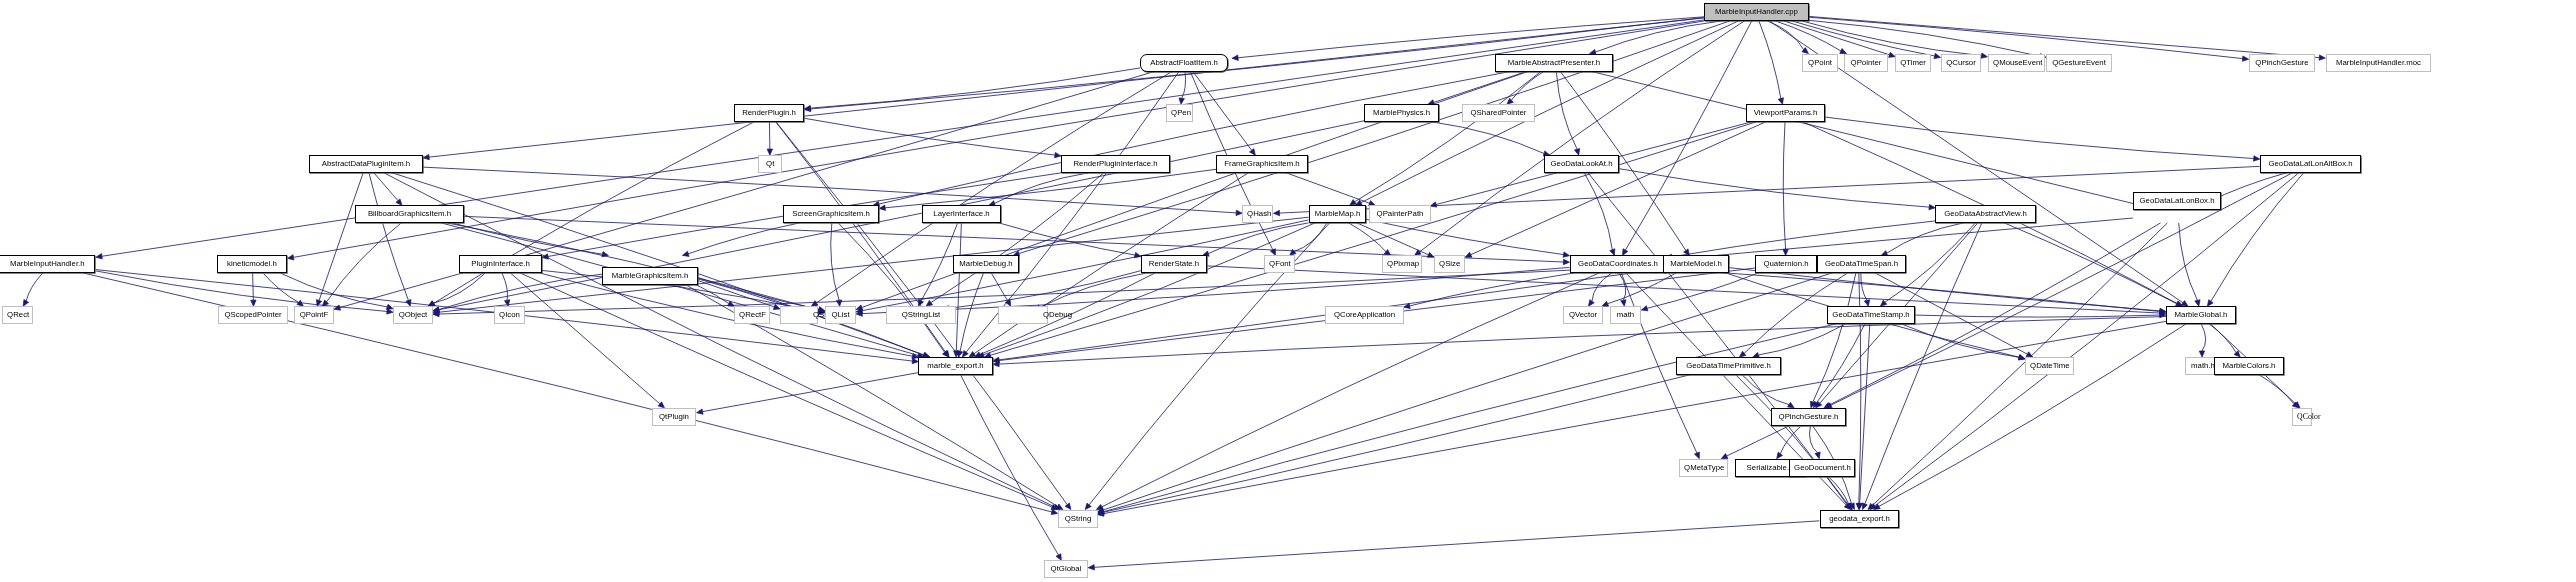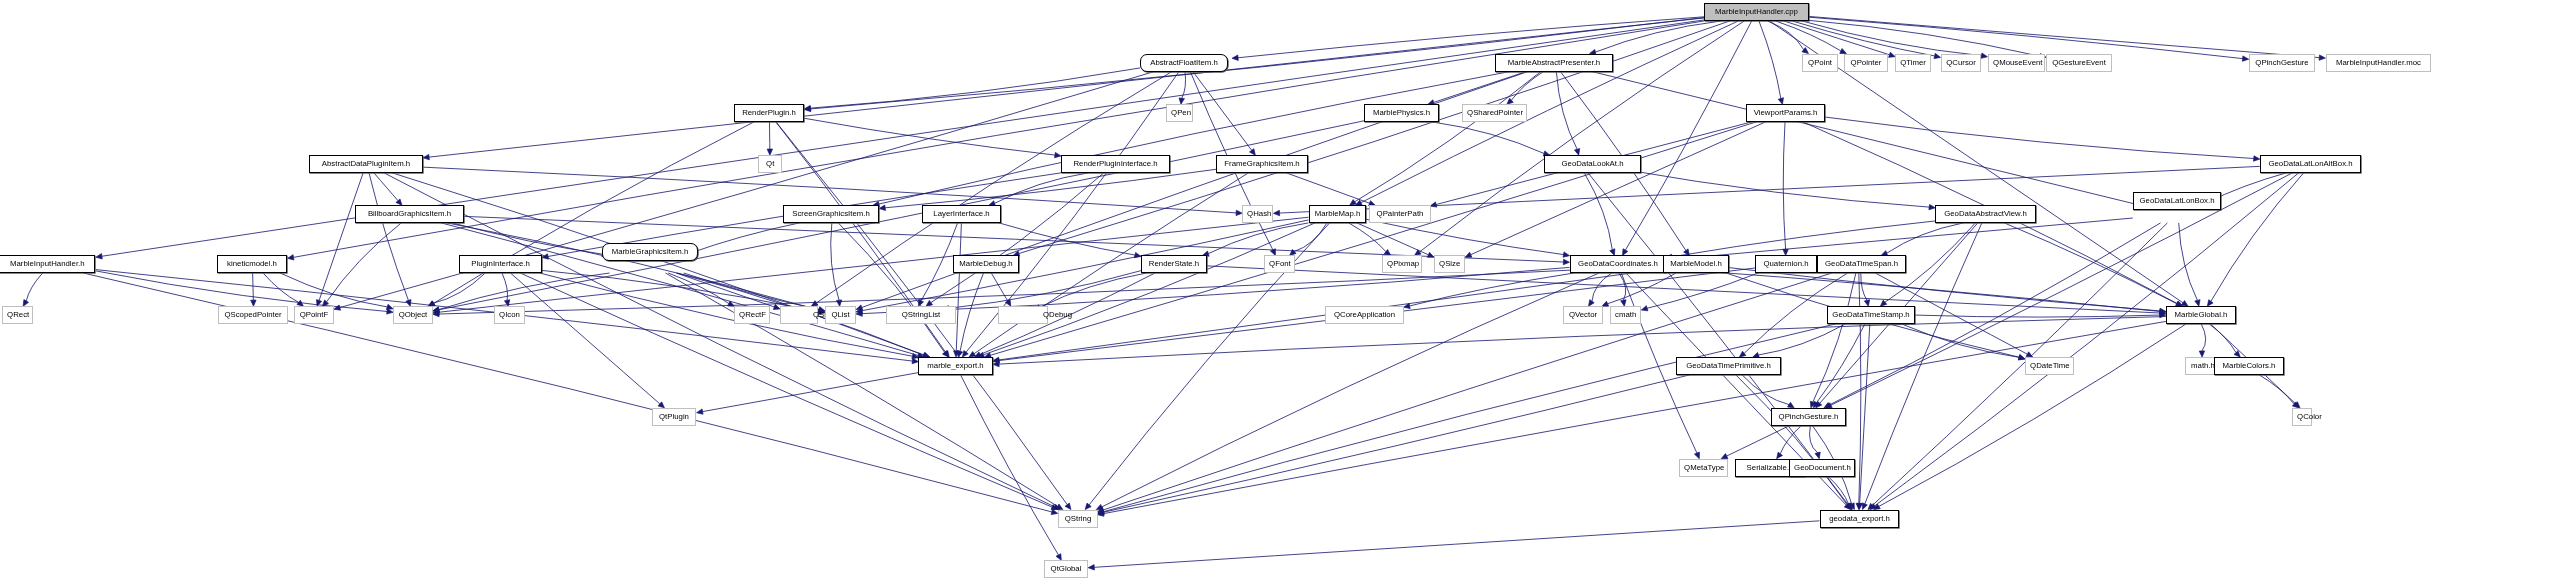--- a/index.html
+++ b/index.html
@@ -365,40 +365,40 @@
       <div class="node external" style="width: 40px; left: 1941px; top: 54px;">QCursor</div>
       <div class="node external" style="width: 57px; left: 1988px; top: 54px;">QMouseEvent</div>
       <div class="node external" style="width: 66px; left: 2046px; top: 54px;">QGestureEvent</div>
       <div class="node external" style="width: 66px; left: 2249px; top: 54px;">QPinchGesture</div>
       <div class="node external" style="width: 105px; left: 2326px; top: 54px;">MarbleInputHandler.moc</div>
       <div class="node local" style="width: 88px; left: 1140px; top: 54px; border-radius: 7px;">AbstractFloatItem.h</div>
       <div class="node local" style="width: 118px; left: 1495px; top: 54px;">MarbleAbstractPresenter.h</div>
       <div class="node local" style="width: 70px; left: 734px; top: 104px;">RenderPlugin.h</div>
       <div class="node external" style="width: 27px; left: 1166px; top: 104px;">QPen</div>
       <div class="node local" style="width: 75px; left: 1364px; top: 104px;">MarblePhysics.h</div>
-      <div class="node external" style="width: 65px; left: 1462px; top: 104px;">QSharedPointer</div>
+      <div class="node external" style="width: 73px; left: 1462px; top: 104px;">QSharedPointer</div>
       <div class="node local" style="width: 79px; left: 1746px; top: 104px;">ViewportParams.h</div>
       <div class="node local" style="width: 114px; left: 309px; top: 155px;">AbstractDataPluginItem.h</div>
       <div class="node external" style="width: 24.4px; left: 758px; top: 155px;">Qt</div>
       <div class="node local" style="width: 109px; left: 1061px; top: 155px;">RenderPluginInterface.h</div>
       <div class="node local" style="width: 92px; left: 1216px; top: 155px;">FrameGraphicsItem.h</div>
-      <div class="node local" style="width: 97px; left: 1544px; top: 155px;">GeoDataLookAt.h</div>
+      <div class="node local" style="width: 75px; left: 1544px; top: 155px;">GeoDataLookAt.h</div>
       <div class="node local" style="width: 101px; left: 2260px; top: 155px;">GeoDataLatLonAltBox.h</div>
       <div class="node local" style="width: 109px; left: 355px; top: 205px;">BillboardGraphicsItem.h</div>
       <div class="node local" style="width: 96px; left: 783px; top: 205px;">ScreenGraphicsItem.h</div>
       <div class="node local" style="width: 79px; left: 922px; top: 205px;">LayerInterface.h</div>
       <div class="node external" style="width: 31px; left: 1242px; top: 205px;">QHash</div>
       <div class="node local" style="width: 57px; left: 1309px; top: 205px;">MarbleMap.h</div>
       <div class="node external" style="width: 62px; left: 1369px; top: 205px;">QPainterPath</div>
       <div class="node local" style="width: 101px; left: 1935px; top: 205px;">GeoDataAbstractView.h</div>
       <div class="node local" style="width: 88px; left: 2133px; top: 192px;">GeoDataLatLonBox.h</div>
       <div class="node local" style="width: 96px; left: -0.7px; top: 255px;">MarbleInputHandler.h</div>
       <div class="node local" style="width: 70px; left: 217px; top: 255px;">kineticmodel.h</div>
       <div class="node local" style="width: 83px; left: 459px; top: 255px;">PluginInterface.h</div>
-      <div class="node local" style="width: 96px; left: 602px; top: 243px; border-radius: 7px;">MarbleGraphicsItem.h</div>
+      <div class="node local" style="width: 96px; left: 602px; top: 267px;">MarbleGraphicsItem.h</div>
       <div class="node local" style="width: 66px; left: 953px; top: 255px;">MarbleDebug.h</div>
       <div class="node local" style="width: 66px; left: 1141px; top: 255px;">RenderState.h</div>
       <div class="node external" style="width: 31px; left: 1264px; top: 255px;">QFont</div>
       <div class="node external" style="width: 40px; left: 1382px; top: 255px;">QPixmap</div>
       <div class="node external" style="width: 31px; left: 1434px; top: 255px;">QSize</div>
       <div class="node local" style="width: 96px; left: 1570px; top: 255px;">GeoDataCoordinates.h</div>
       <div class="node local" style="width: 66px; left: 1663px; top: 255px;">MarbleModel.h</div>
       <div class="node local" style="width: 62px; left: 1755px; top: 255px;">Quaternion.h</div>
       <div class="node local" style="width: 89px; left: 1817px; top: 255px;">GeoDataTimeSpan.h</div>
       <div class="node external" style="width: 31px; left: 2px; top: 306px;">QRect</div>
@@ -406,31 +406,31 @@
       <div class="node external" style="width: 40px; left: 294px; top: 306px;">QPointF</div>
       <div class="node external" style="width: 40px; left: 393px; top: 306px;">QObject</div>
       <div class="node external" style="width: 31px; left: 494px; top: 306px;">QIcon</div>
       <div class="node external" style="width: 36px; left: 734px; top: 306px;">QRectF</div>
       <div class="node external" style="width: 36px; left: 780px; top: 306px; padding-left: 32px;">QSizeF</div>
       <div class="node external" style="width: 31px; left: 825px; top: 306px;">QList</div>
       <div class="node external" style="width: 70px; left: 886px; top: 306px;">QStringList</div>
       <div class="node external" style="width: 48px; left: 998px; top: 306px; padding-left: 44px;">QDebug</div>
       <div class="node external" style="width: 79px; left: 1325px; top: 306px;">QCoreApplication</div>
       <div class="node external" style="width: 40px; left: 1563px; top: 306px;">QVector</div>
-      <div class="node external" style="width: 31px; left: 1610px; top: 306px;">cmath</div>
+      <div class="node external" style="width: 31px; left: 1610px; top: 306px;">math</div>
       <div class="node local" style="width: 88px; left: 1827px; top: 306px;">GeoDataTimeStamp.h</div>
       <div class="node local" style="width: 70px; left: 2166px; top: 306px;">MarbleGlobal.h</div>
       <div class="node external" style="width: 49px; left: 2025px; top: 357px;">QDateTime</div>
       <div class="node local" style="width: 75px; left: 918px; top: 357px;">marble_export.h</div>
       <div class="node local" style="width: 105px; left: 1676px; top: 357px;">GeoDataTimePrimitive.h</div>
       <div class="node external" style="width: 36px; left: 2185px; top: 357px;">math.h</div>
       <div class="node local" style="width: 70px; left: 2214px; top: 357px;">MarbleColors.h</div>
       <div class="node external" style="width: 44px; left: 652px; top: 408px;">QtPlugin</div>
       <div class="node local" style="width: 75px; left: 1771px; top: 408px;">QPinchGesture.h</div>
-      <div class="node external" style="width: 20px; left: 2292px; top: 408px;">QColor</div>
+      <div class="node external" style="width: 20px; left: 2292px; top: 408px; font-family: Liberation Serif, serif;">QColor</div>
       <div class="node external" style="width: 49px; left: 1679px; top: 459px;">QMetaType</div>
       <div class="node local" style="width: 70px; left: 1735px; top: 459px;">Serializable.h</div>
       <div class="node local" style="width: 66px; left: 1789px; top: 459px;">GeoDocument.h</div>
       <div class="node external" style="width: 40px; left: 1058px; top: 510px;">QString</div>
       <div class="node local" style="width: 79px; left: 1820px; top: 510px;">geodata_export.h</div>
       <div class="node external" style="width: 44px; left: 1044px; top: 560px;">QtGlobal</div>
     </div>
 </div>
 
 

